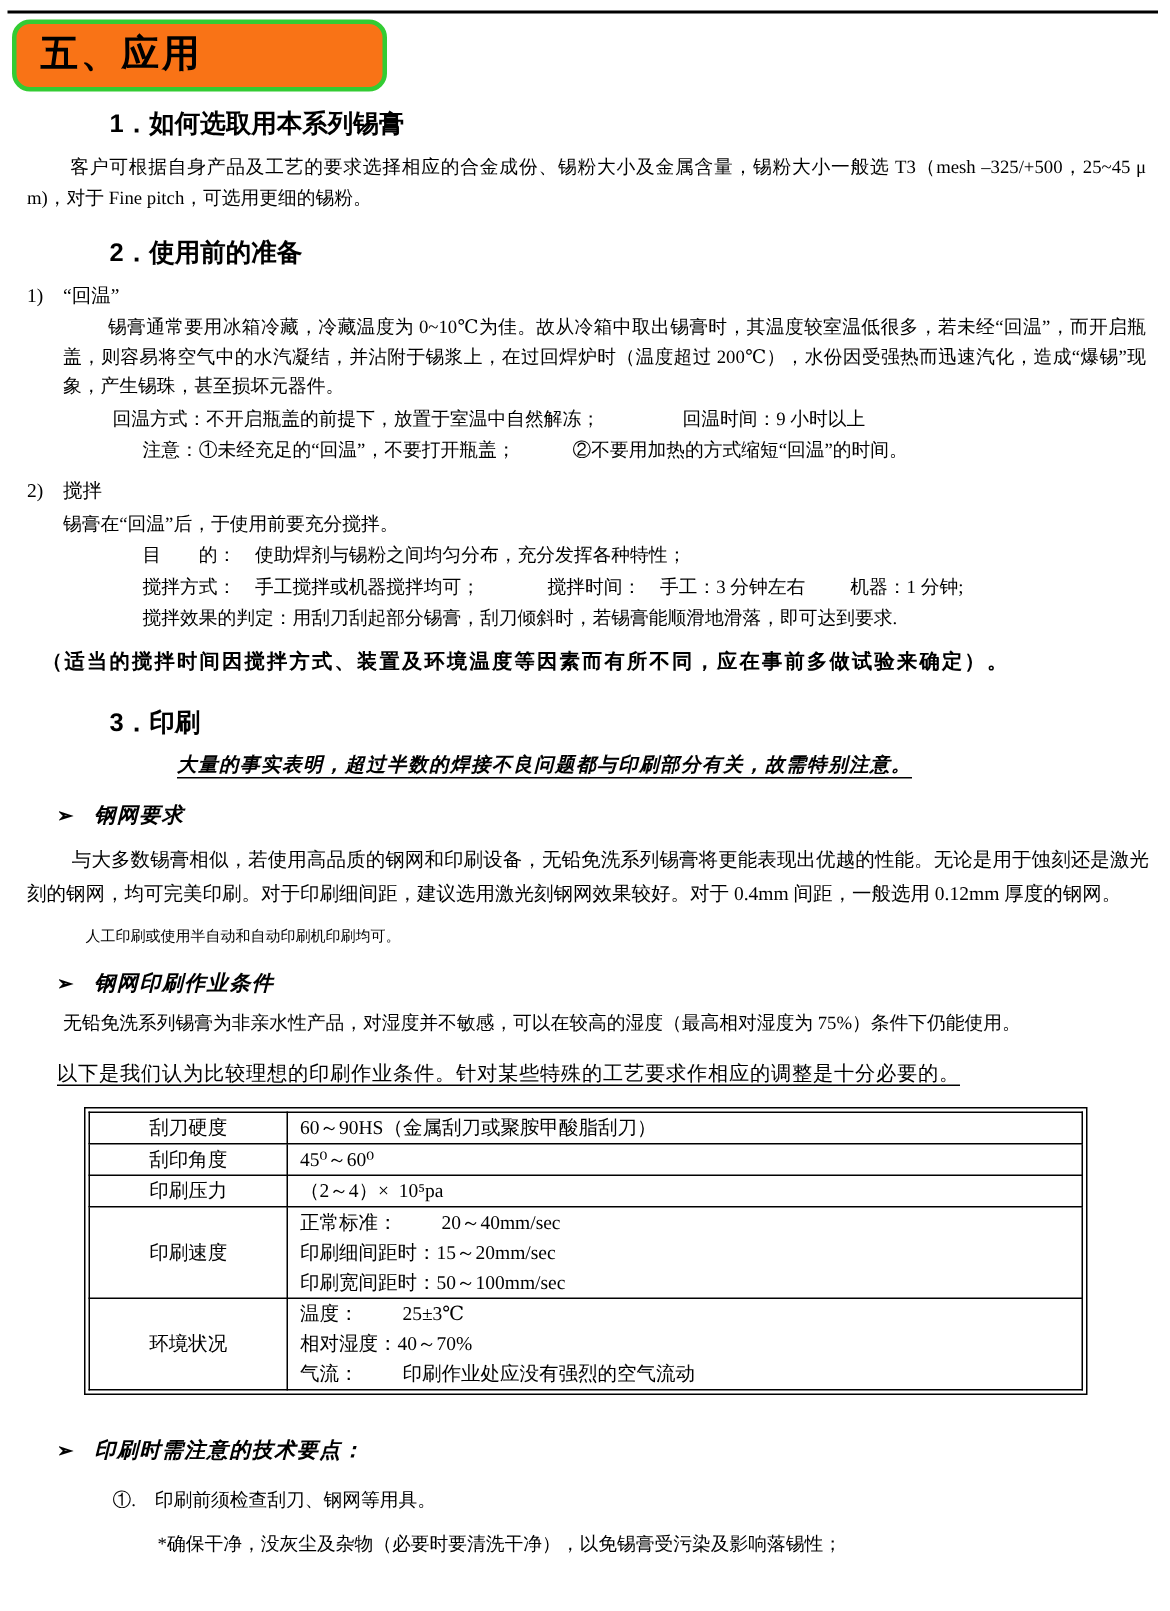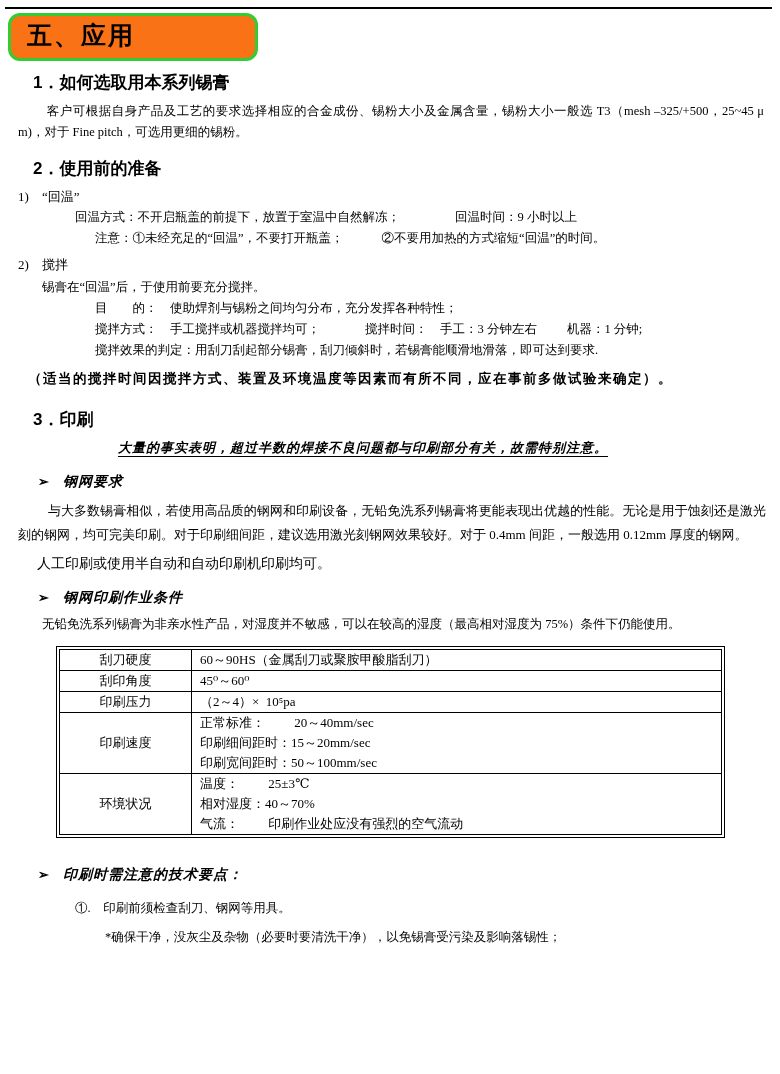--- a/index.html
+++ b/index.html
@@ -25,21 +25,21 @@
     font-family:"Liberation Sans","DejaVu Sans",sans-serif;
     font-weight:bold;
     font-size:25px;
     letter-spacing:2px;
   }
 
   .h-num {
     font-family:"Liberation Sans","DejaVu Sans",sans-serif;
     font-weight:bold;
     font-size:17px;
-    margin-left:33px;
+    margin-left:73px;
   }
   .h-s1 { margin-top:10px; }
   .h-s2 { margin-top:14px; }
   .h-s3 { margin-top:18px; }
 
   .para { font-size:12.5px; line-height:21px; text-align:justify; }
   .p-s1 { margin:7px 16px 0 18px; text-indent:2.3em; }
 
   .num-item { margin:8px 0 0 18px; font-size:13px; }
   .num-item .num { display:inline-block; width:24px; }
@@ -77,21 +77,21 @@
   .arrow-head {
     margin:16px 0 0 38px;
     font-style:italic;
     font-weight:bold;
     font-size:14px;
     letter-spacing:1px;
   }
   .arrow-head .marker { font-style:normal; font-size:13px; margin-right:14px; letter-spacing:0; }
 
   .p-sub1 { margin:8px 14px 0 18px; text-indent:2.3em; font-size:13px; line-height:23.5px; }
-  .p-sub2 { margin:9px 0 0 37px; font-size:14px;font-family:Liberation Serif, serif; }
+  .p-sub2 { margin:9px 0 0 57px; font-size:10px;font-family:Liberation Serif, serif; }
   .p-sub3 { margin:9px 0 0 42px; font-size:12.5px; }
 
   .ideal-line {
     margin:16px 0 0 38px;
     font-size:13.5px;
     letter-spacing:0.5px;
     text-decoration:underline;
     text-underline-offset:3px;
   }
 
@@ -122,20 +122,21 @@
   </div>
 
   <div class="h-num h-s1">1．如何选取用本系列锡膏</div>
   <div class="para p-s1">客户可根据自身产品及工艺的要求选择相应的合金成份、锡粉大小及金属含量，锡粉大小一般选 T3（mesh –325/+500，25~45 μ m)，对于 Fine pitch，可选用更细的锡粉。</div>
 
   <div class="h-num h-s2">2．使用前的准备</div>
 
   <div class="num-item">
     <span class="num">1)</span><span>“回温”</span>
   </div>
+  <div class="para p-warm">锡膏通常要用冰箱冷藏，冷藏温度为 0~10℃为佳。故从冷箱中取出锡膏时，其温度较室温低很多，若未经“回温”，而开启瓶盖，则容易将空气中的水汽凝结，并沾附于锡浆上，在过回焊炉时（温度超过 200℃），水份因受强热而迅速汽化，造成“爆锡”现象，产生锡珠，甚至损坏元器件。</div>
   <div class="line-kv">
     <span>回温方式：不开启瓶盖的前提下，放置于室温中自然解冻；</span><span class="gap55"></span><span>回温时间：9 小时以上</span>
   </div>
   <div class="line-note">
     <span>注意：①未经充足的“回温”，不要打开瓶盖；</span><span class="gap38"></span><span>②不要用加热的方式缩短“回温”的时间。</span>
   </div>
 
   <div class="num-item">
     <span class="num">2)</span><span>搅拌</span>
   </div>
@@ -155,20 +156,21 @@
   </div>
   <div class="para p-sub1">与大多数锡膏相似，若使用高品质的钢网和印刷设备，无铅免洗系列锡膏将更能表现出优越的性能。无论是用于蚀刻还是激光刻的钢网，均可完美印刷。对于印刷细间距，建议选用激光刻钢网效果较好。对于 0.4mm 间距，一般选用 0.12mm 厚度的钢网。</div>
 
   <div class="p-sub2">人工印刷或使用半自动和自动印刷机印刷均可。</div>
 
   <div class="arrow-head">
     <span class="marker">➢</span><span>钢网印刷作业条件</span>
   </div>
   <div class="p-sub3">无铅免洗系列锡膏为非亲水性产品，对湿度并不敏感，可以在较高的湿度（最高相对湿度为 75%）条件下仍能使用。</div>
 
+  <div class="ideal-line">以下是我们认为比较理想的印刷作业条件。针对某些特殊的工艺要求作相应的调整是十分必要的。</div>
 
   <div class="tbl-wrap">
     <table>
       <tbody>
           <tr>
         <td class="cell-label">刮刀硬度</td>
         <td class="cell-val">
               <div class="vline">60～90HS（金属刮刀或聚胺甲酸脂刮刀）</div>
             </td>
       </tr>

